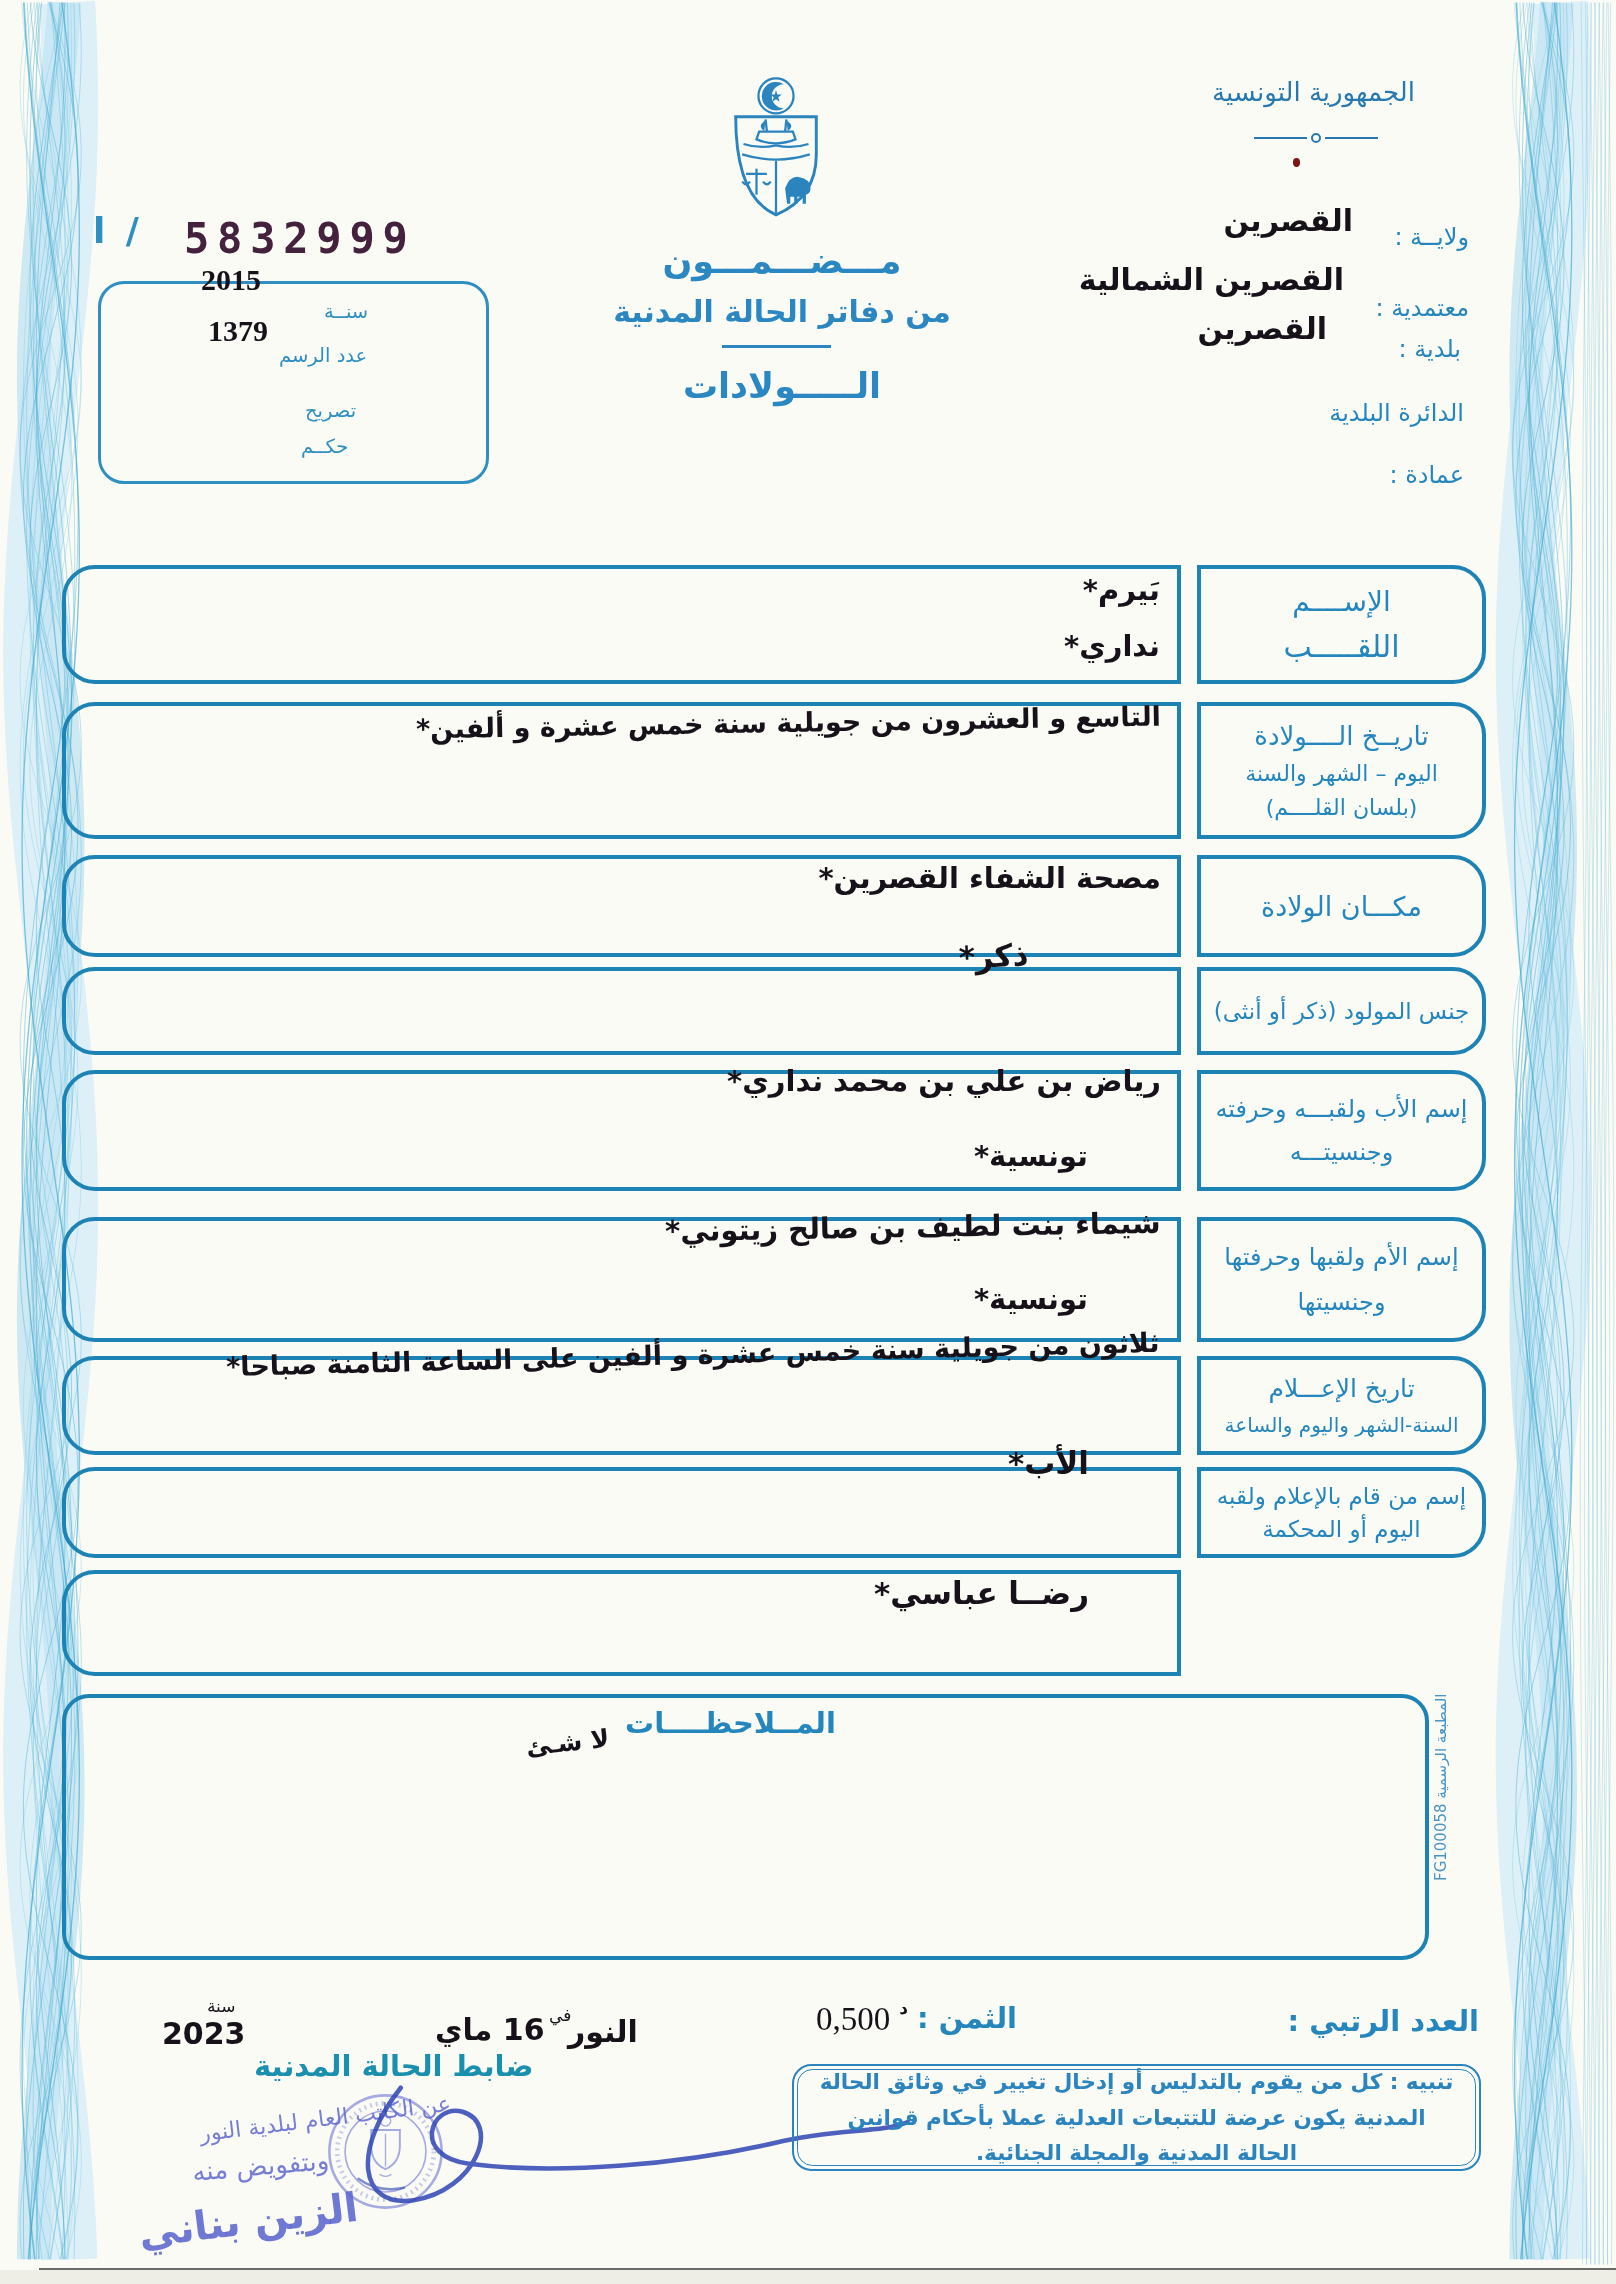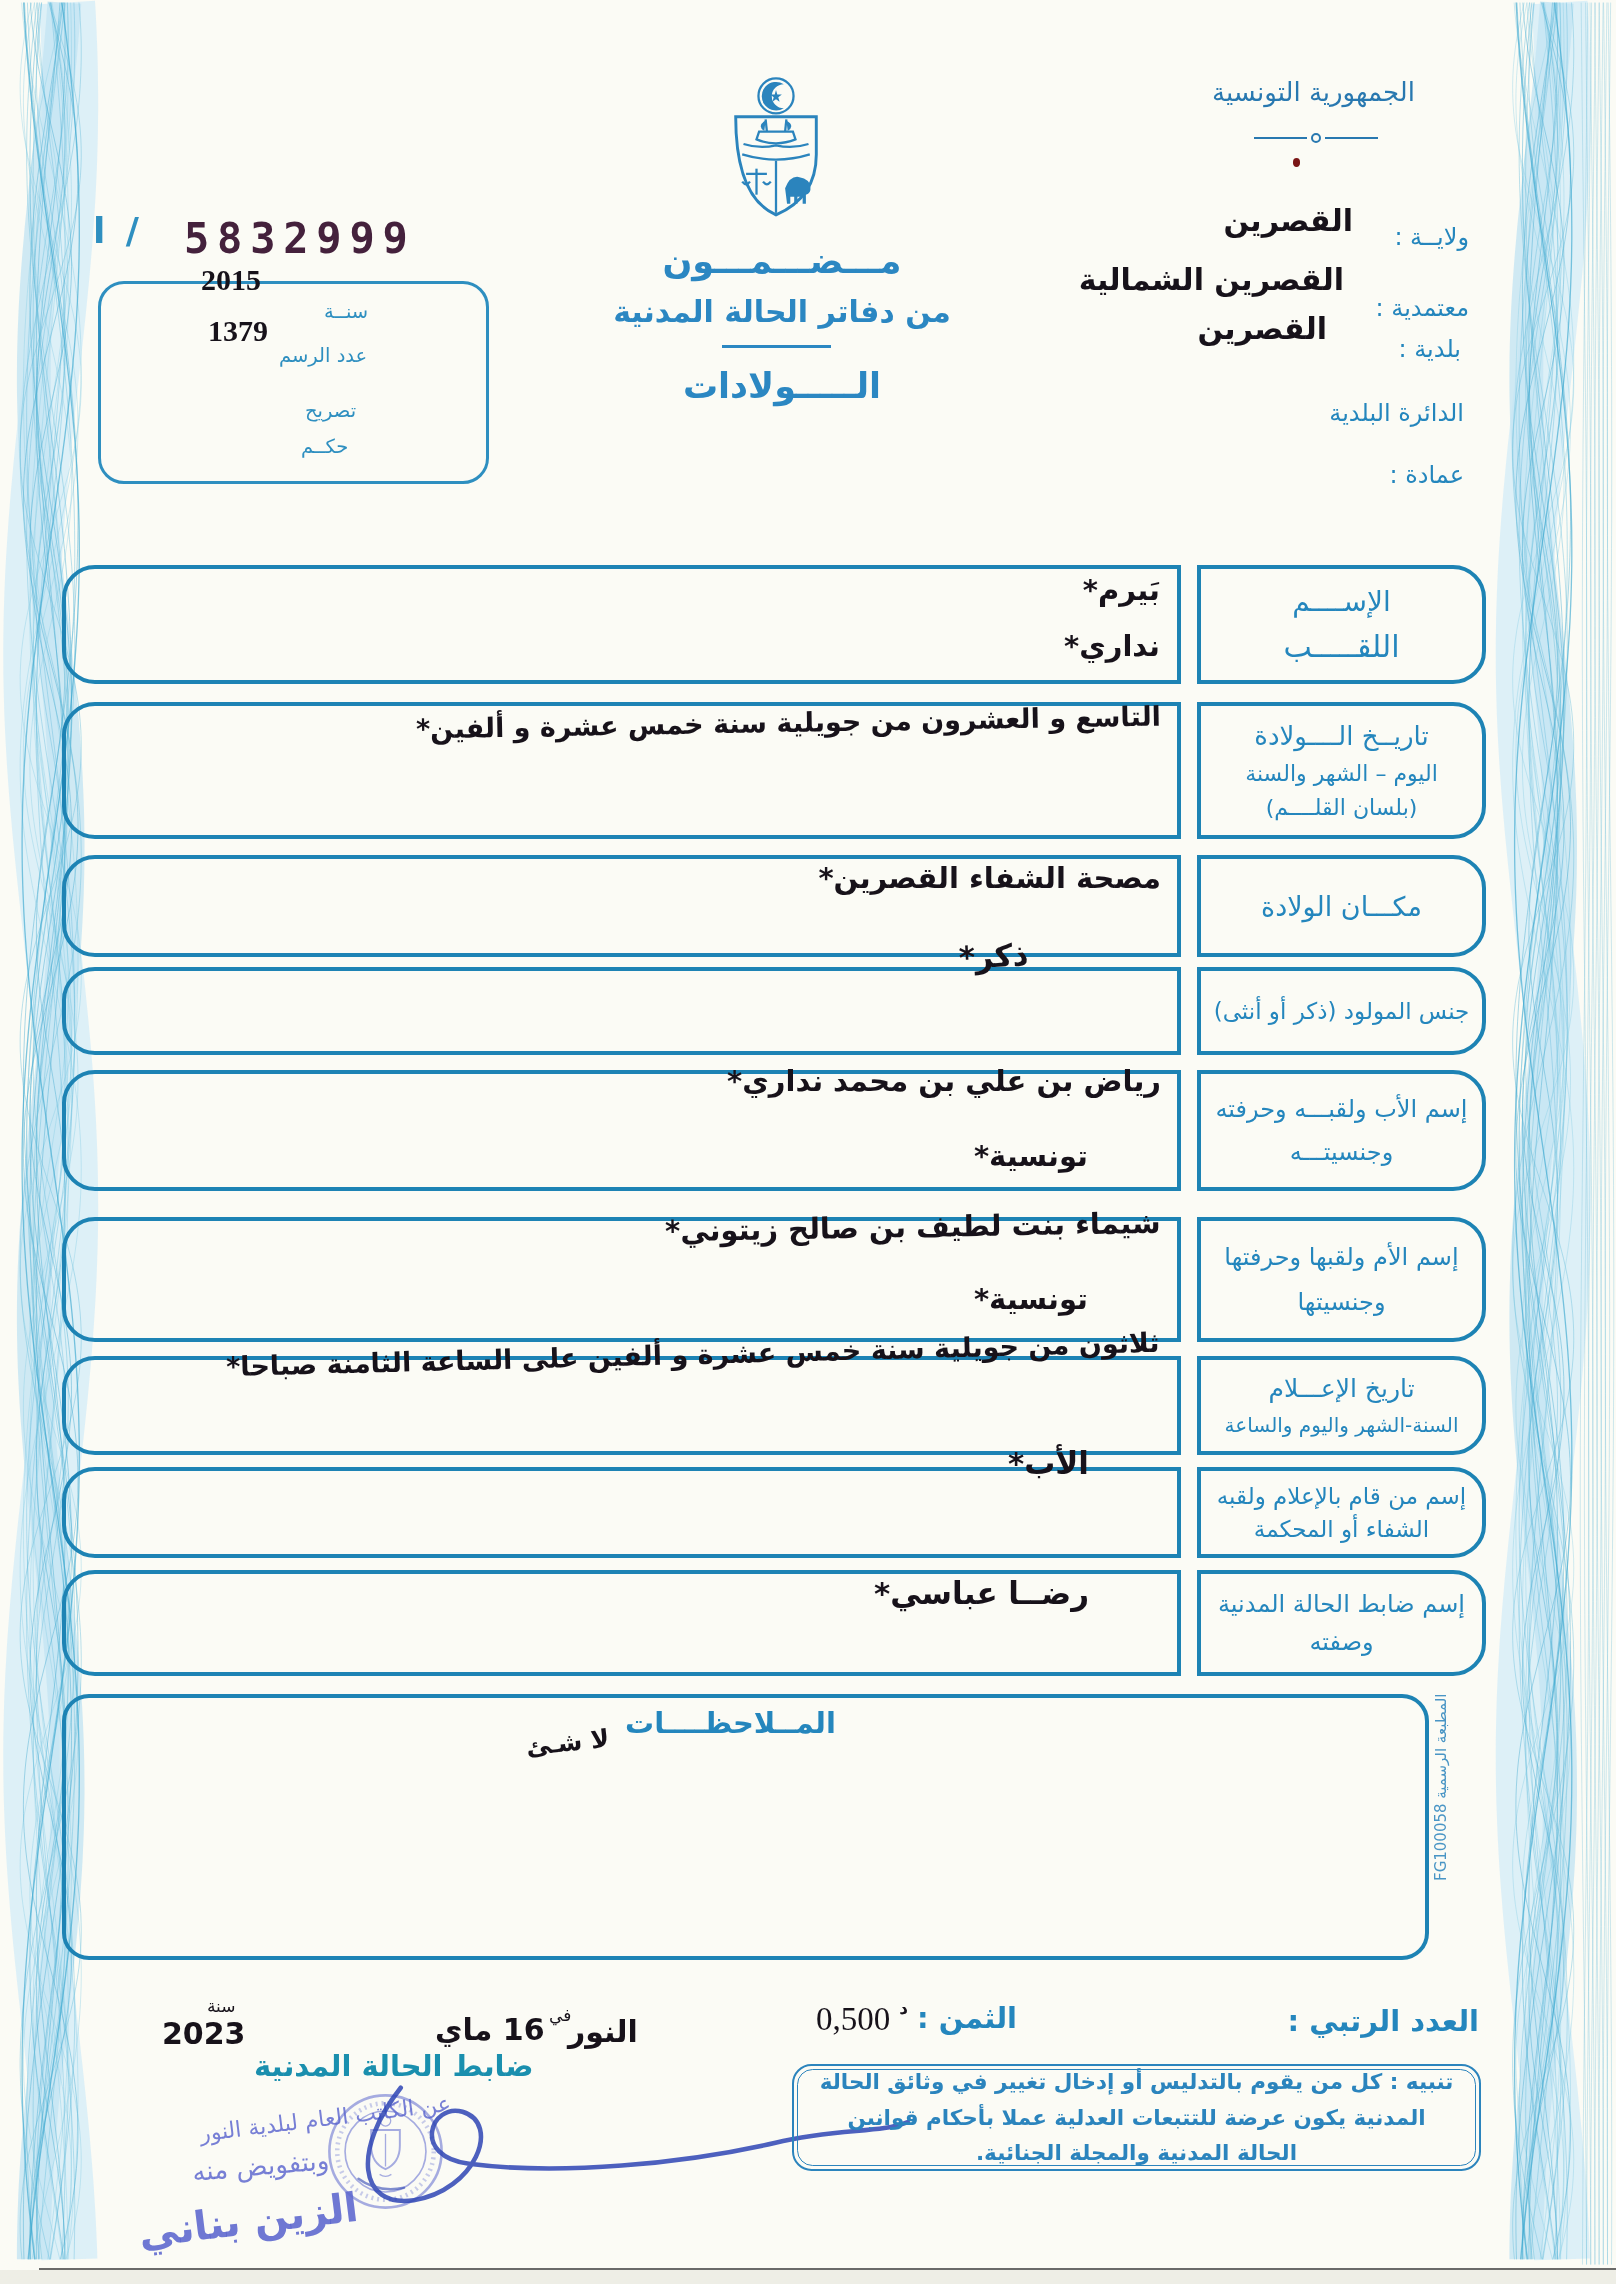--- a/index.html
+++ b/index.html
@@ -254,28 +254,24 @@
 
   <div class="vbox r7"></div>
   <div class="lbox r7">
     <span style="font-size:25px;">تاريخ الإعـــلام</span>
     <span style="font-size:20px;">السنة-الشهر واليوم والساعة</span>
   </div>
 
   <div class="vbox r8"></div>
   <div class="lbox r8">
     <span style="font-size:23px;">إسم من قام بالإعلام ولقبه</span>
-    <span style="font-size:23px;">الشفاء أو المحكمة</span>
+    <span style="font-size:23px;">اليوم أو المحكمة</span>
   </div>
 
   <div class="vbox r9"></div>
-  <div class="lbox r9">
-    <span style="font-size:24px;">إسم ضابط الحالة المدنية</span>
-    <span style="font-size:24px;">وصفته</span>
-  </div>
 
   <span class="val" style="top:573px;right:456px;">بَيرم*</span>
   <span class="val" style="top:629px;right:456px;">نداري*</span>
   <span class="val" style="top:707px;right:455px;font-size:27px;transform:rotate(-1deg);">التاسع و العشرون من جويلية سنة خمس عشرة و ألفين*</span>
   <span class="val" style="top:861px;right:455px;">مصحة الشفاء القصرين*</span>
   <span class="val" style="top:938px;right:588px;font-size:31px;transform:rotate(-3deg);">ذكر*</span>
   <span class="val" style="top:1064px;right:455px;">رياض بن علي بن محمد نداري*</span>
   <span class="val" style="top:1139px;right:528px;">تونسية*</span>
   <span class="val" style="top:1210px;right:455px;transform:rotate(-1deg);">شيماء بنت لطيف بن صالح زيتوني*</span>
   <span class="val" style="top:1282px;right:528px;">تونسية*</span>

